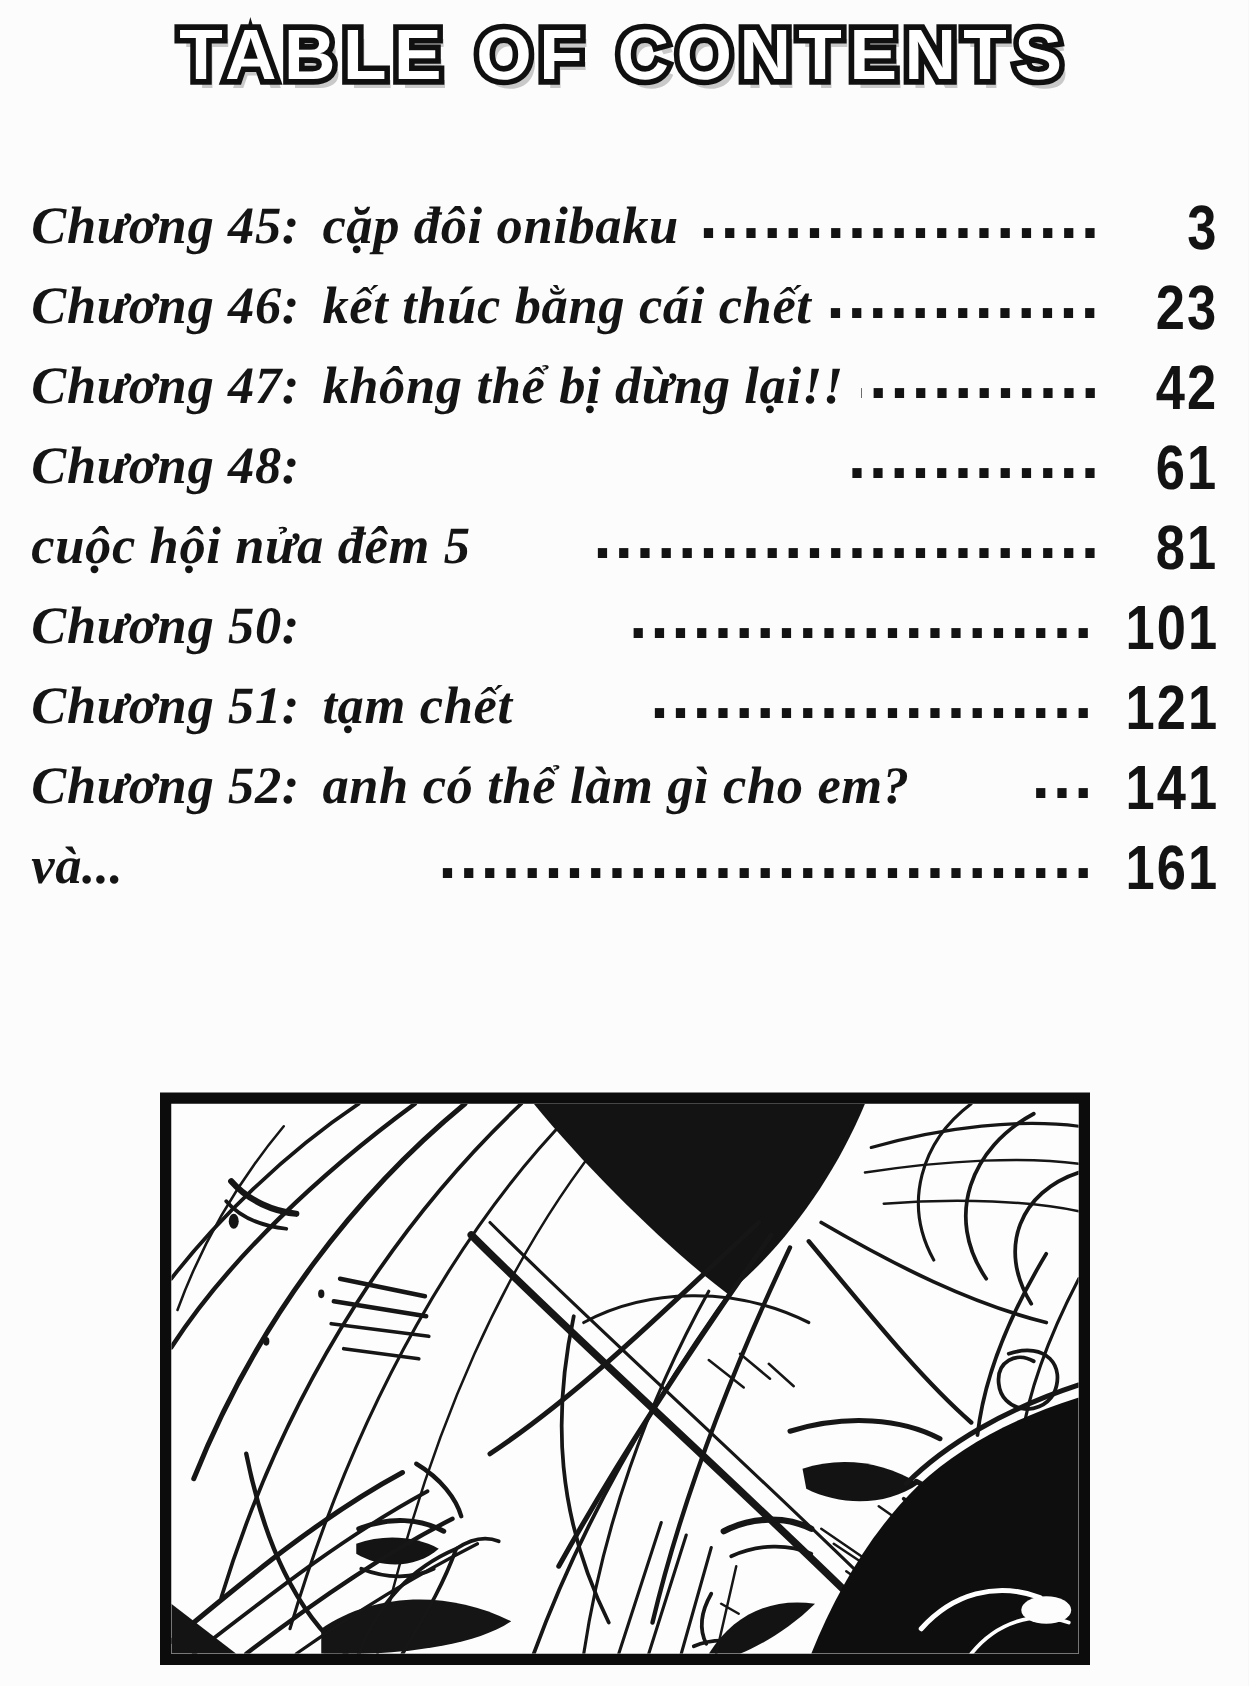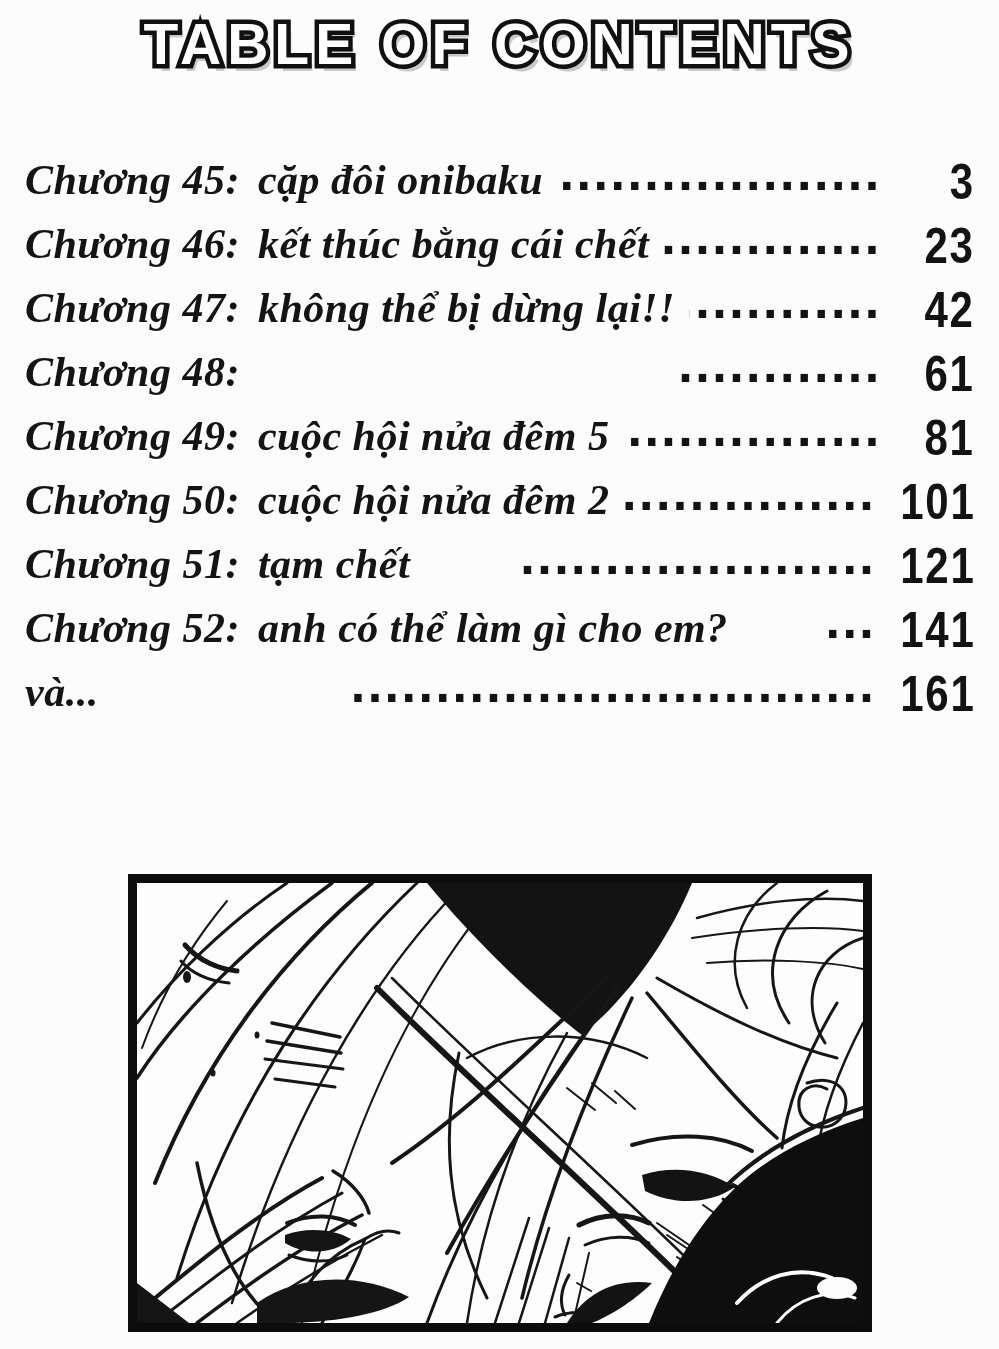--- a/index.html
+++ b/index.html
@@ -136,29 +136,27 @@
       <span class="page-num-box"><span class="page-num">42</span></span>
     </div>
 
     <div class="toc-row">
       <span class="chapter-label">Chương 48:</span>
       <span class="leader-box"><span class="dot-leader">............</span></span>
       <span class="page-num-box"><span class="page-num">61</span></span>
     </div>
 
     <div class="toc-row">
-      <span class="chapter-label">Chương 49:</span>
       <span class="chapter-title">cuộc hội nửa đêm 5</span>
       <span class="leader-box"><span class="dot-leader">........................</span></span>
       <span class="page-num-box"><span class="page-num">81</span></span>
     </div>
 
     <div class="toc-row">
       <span class="chapter-label">Chương 50:</span>
-      <span class="chapter-title">cuộc hội nửa đêm 2</span>
       <span class="leader-box"><span class="dot-leader">......................</span></span>
       <span class="page-num-box"><span class="page-num">101</span></span>
     </div>
 
     <div class="toc-row">
       <span class="chapter-label">Chương 51:</span>
       <span class="chapter-title">tạm chết</span>
       <span class="leader-box"><span class="dot-leader">.....................</span></span>
       <span class="page-num-box"><span class="page-num">121</span></span>
     </div>

